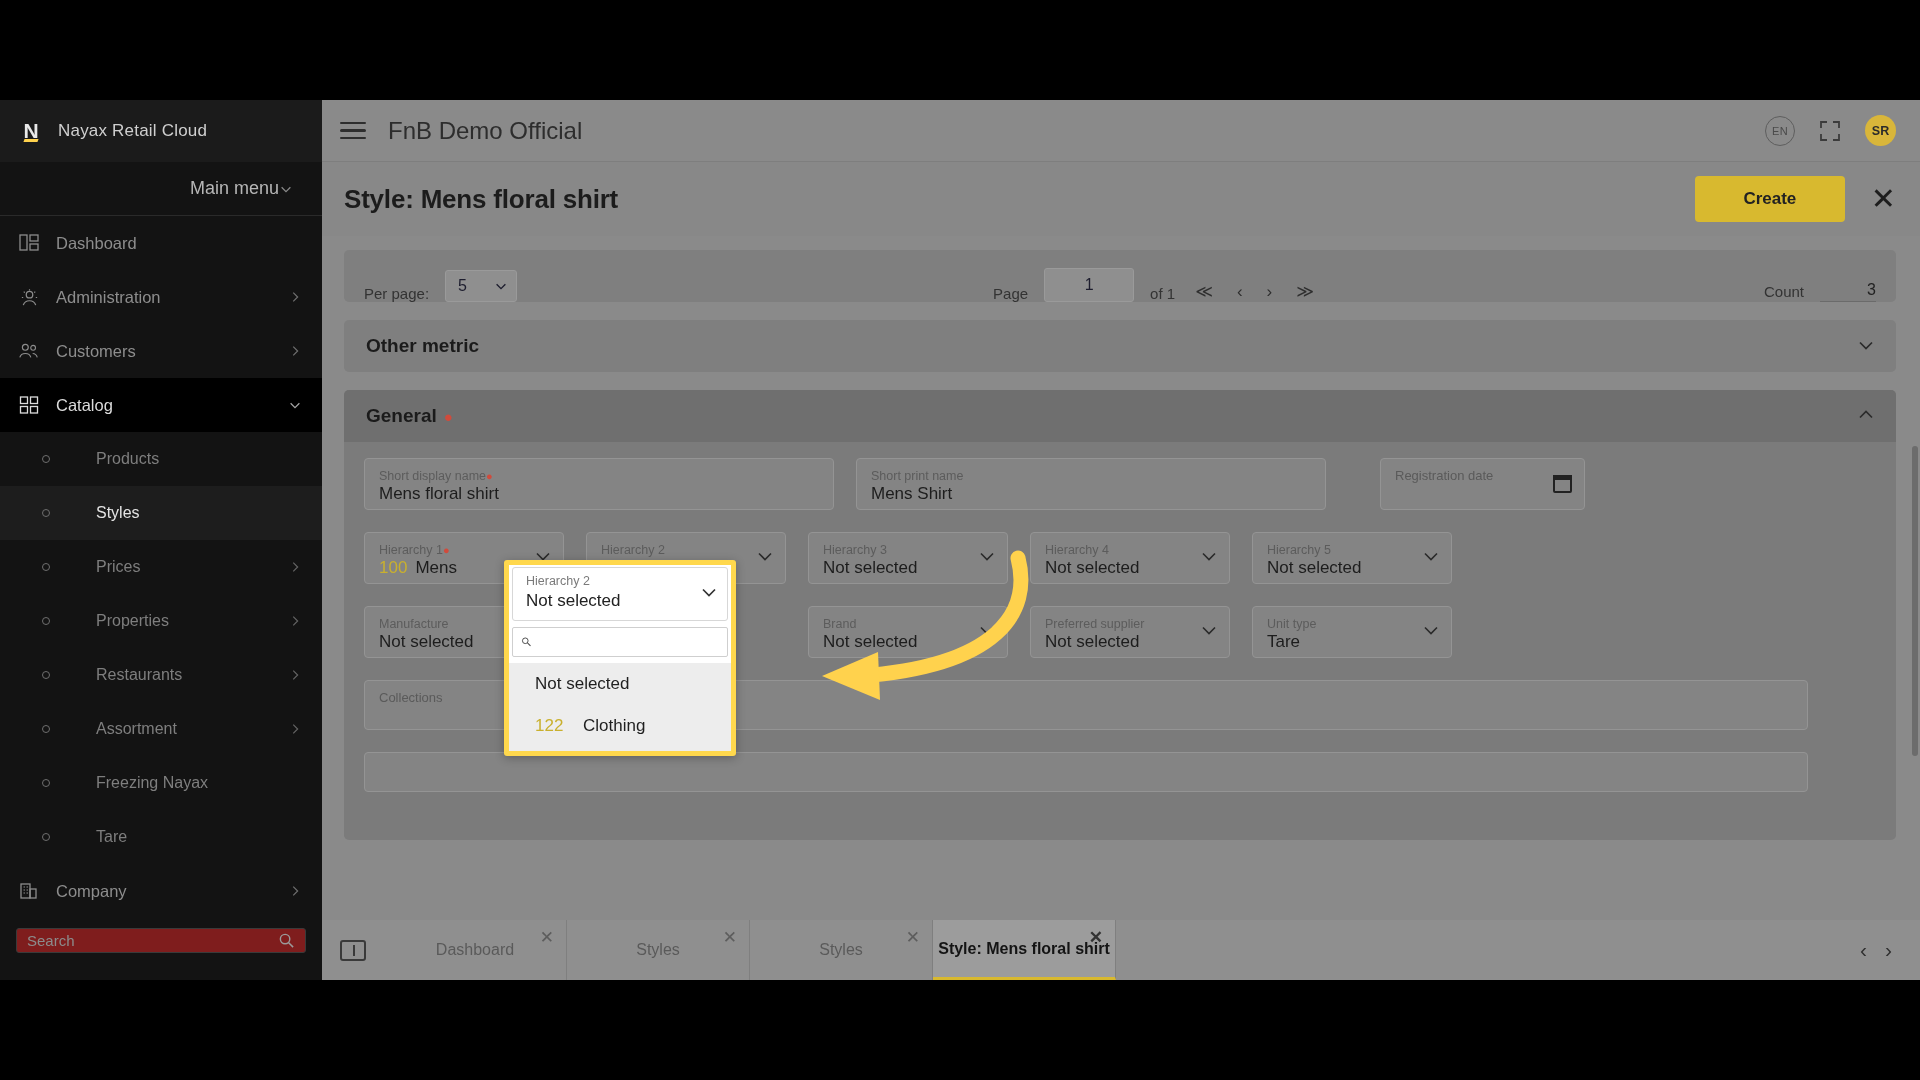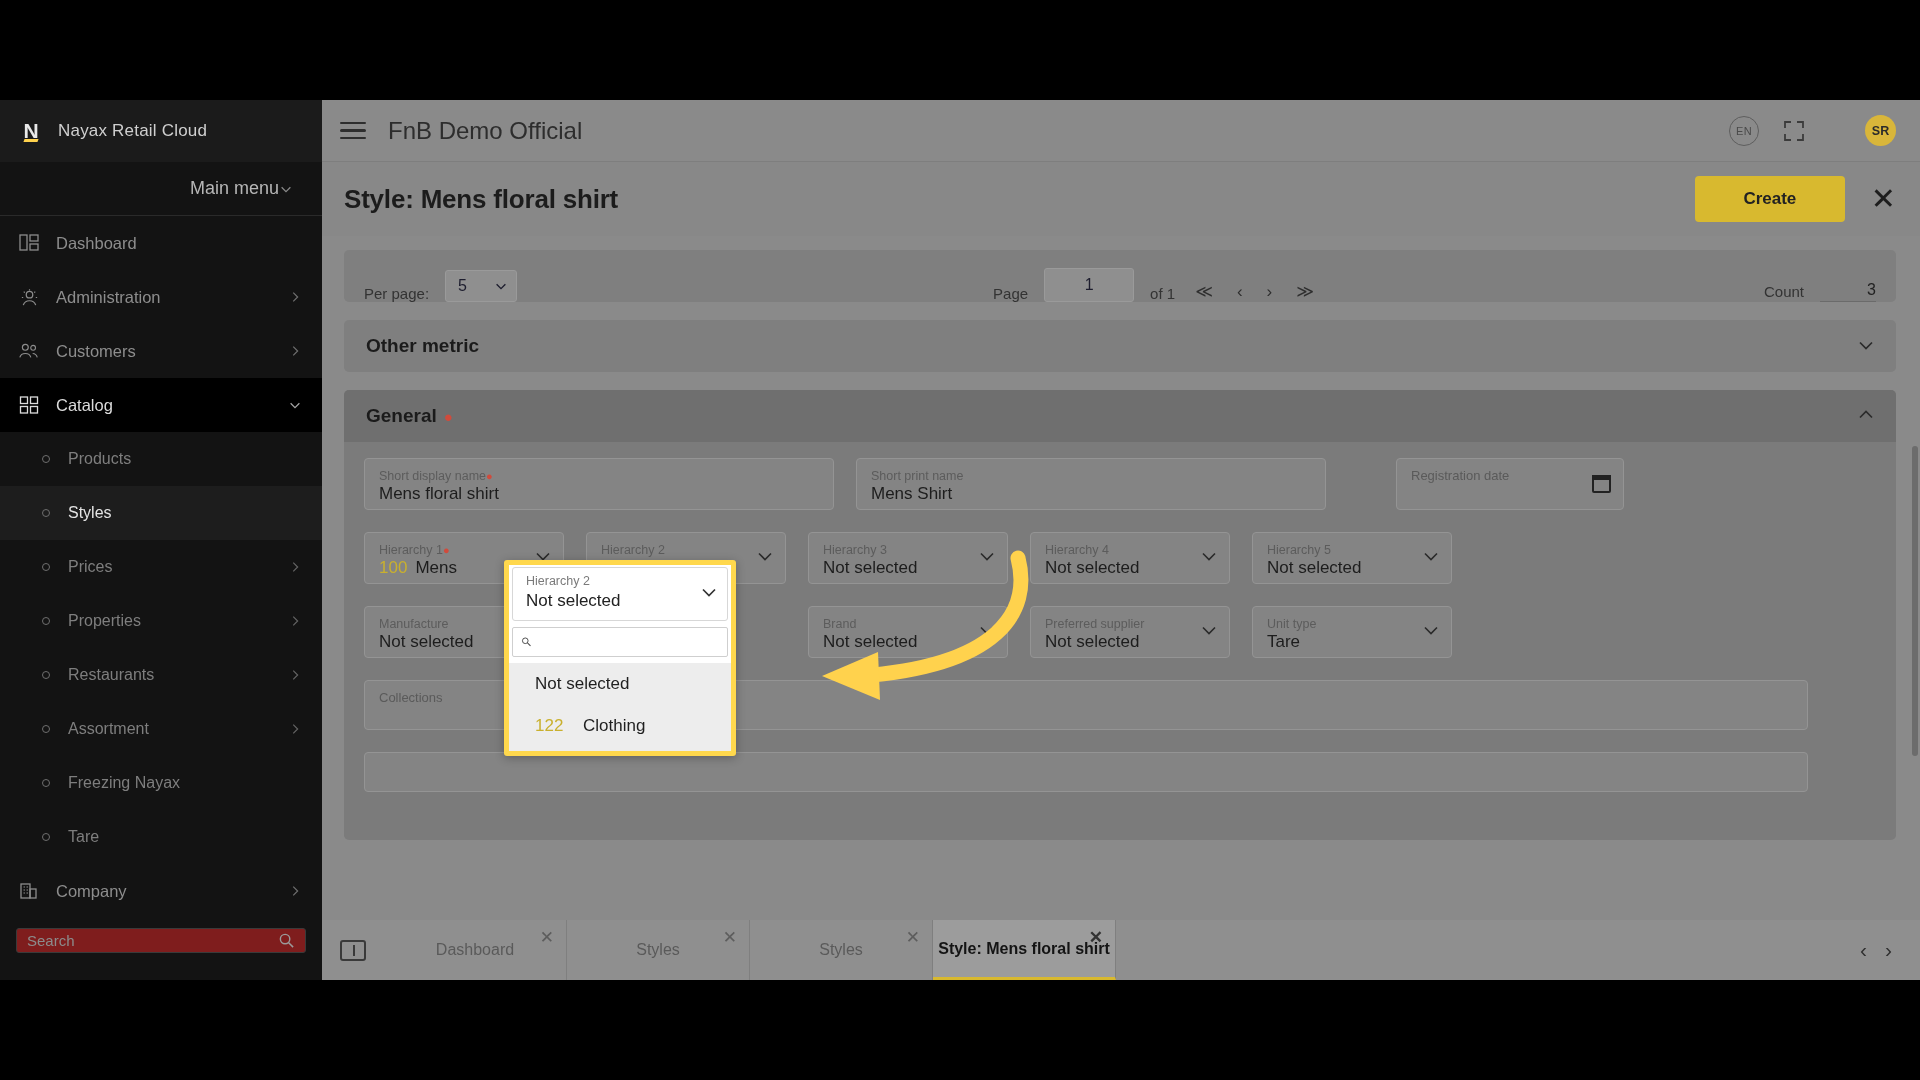--- a/index.html
+++ b/index.html
@@ -69,21 +69,21 @@
   .chev { width: 14px; height: 14px; flex: 0 0 14px; opacity:.75;}
   .sub-item {
     height: 54px; display: flex; align-items: center;
     padding-left: 42px; gap: 18px; font-size: 16px; color: #7e7e7e;
   }
   .sub-item.active { background: #1d1d1d; color: #e4e4e4; }
   .sub-item .dot {
     width: 8px; height: 8px; border-radius: 50%;
     border: 1.4px solid #6e6e6e; flex: 0 0 8px;
   }
-  .sub-item .label { flex: 1 1 auto; }
+  .sub-item .label { flex: 1 1 auto; margin-left: 28px; }
 
   .search-wrap { flex: 0 0 64px; padding: 12px 16px; }
   .search-box {
     height: 25px; border: 1px solid #3a3a3a; border-radius: 3px;
     display: flex; align-items: center; padding: 0 10px;
     background: #7f1d1d;
   }
   .search-box input {
     flex: 1 1 auto; background: transparent; border: 0; outline: 0;
     color: #9b9b9b; font-size: 15px; font-family: inherit;
@@ -107,21 +107,21 @@
   .top-right { margin-left: auto; display:flex; align-items:center; gap: 24px;}
   .circle-btn {
     width: 30px; height: 30px; border-radius: 50%;
     border: 1.6px solid #5e5e5e; color: #4a4a4a;
     display:flex; align-items:center; justify-content:center;
     font-size: 11px; letter-spacing: .3px;
   }
   .avatar {
     width: 31px; height: 31px; border-radius: 50%;
     background: #d9b63a; color: #2b2b2b; font-size: 12.5px; font-weight: bold;
-    display:flex; align-items:center; justify-content:center;margin-left:36px;
+    display:flex; align-items:center; justify-content:center;
   }
   .expand-ico { width: 22px; height: 22px; position: relative; }
 
   .page-head {
     height: 74px; display:flex; align-items:center; padding: 0 24px 0 22px;
     background: #888888;
   }
   .page-title { font-size: 26px; font-weight: bold; color: #1c1c1c; letter-spacing: -.2px; }
   .page-head-right { margin-left:auto; display:flex; align-items:center; gap: 26px;}
   .btn-create {
@@ -506,21 +506,21 @@
 
           <div class="row">
             <div class="field" style="width:470px">
               <span class="flabel"><span>Short display name</span><span class="req">●</span></span>
               <span class="fvalue">Mens floral shirt</span>
             </div>
             <div class="field" style="width:470px">
               <span class="flabel">Short print name</span>
               <span class="fvalue">Mens Shirt</span>
             </div>
-            <div class="field empty" style="width:228px;margin-left:48px">
+            <div class="field empty" style="width:205px;margin-left:32px">
               <span class="flabel">Registration date</span>
               <span class="cal-ico"></span>
             </div>
           </div>
 
           <div class="row">
             <div class="field" style="width:200px">
               <span class="flabel"><span>Hierarchy 1</span><span class="req">●</span></span>
               <span class="fvalue"><span class="code">100</span><span>Mens</span></span>
               <span class="caret-ico">

